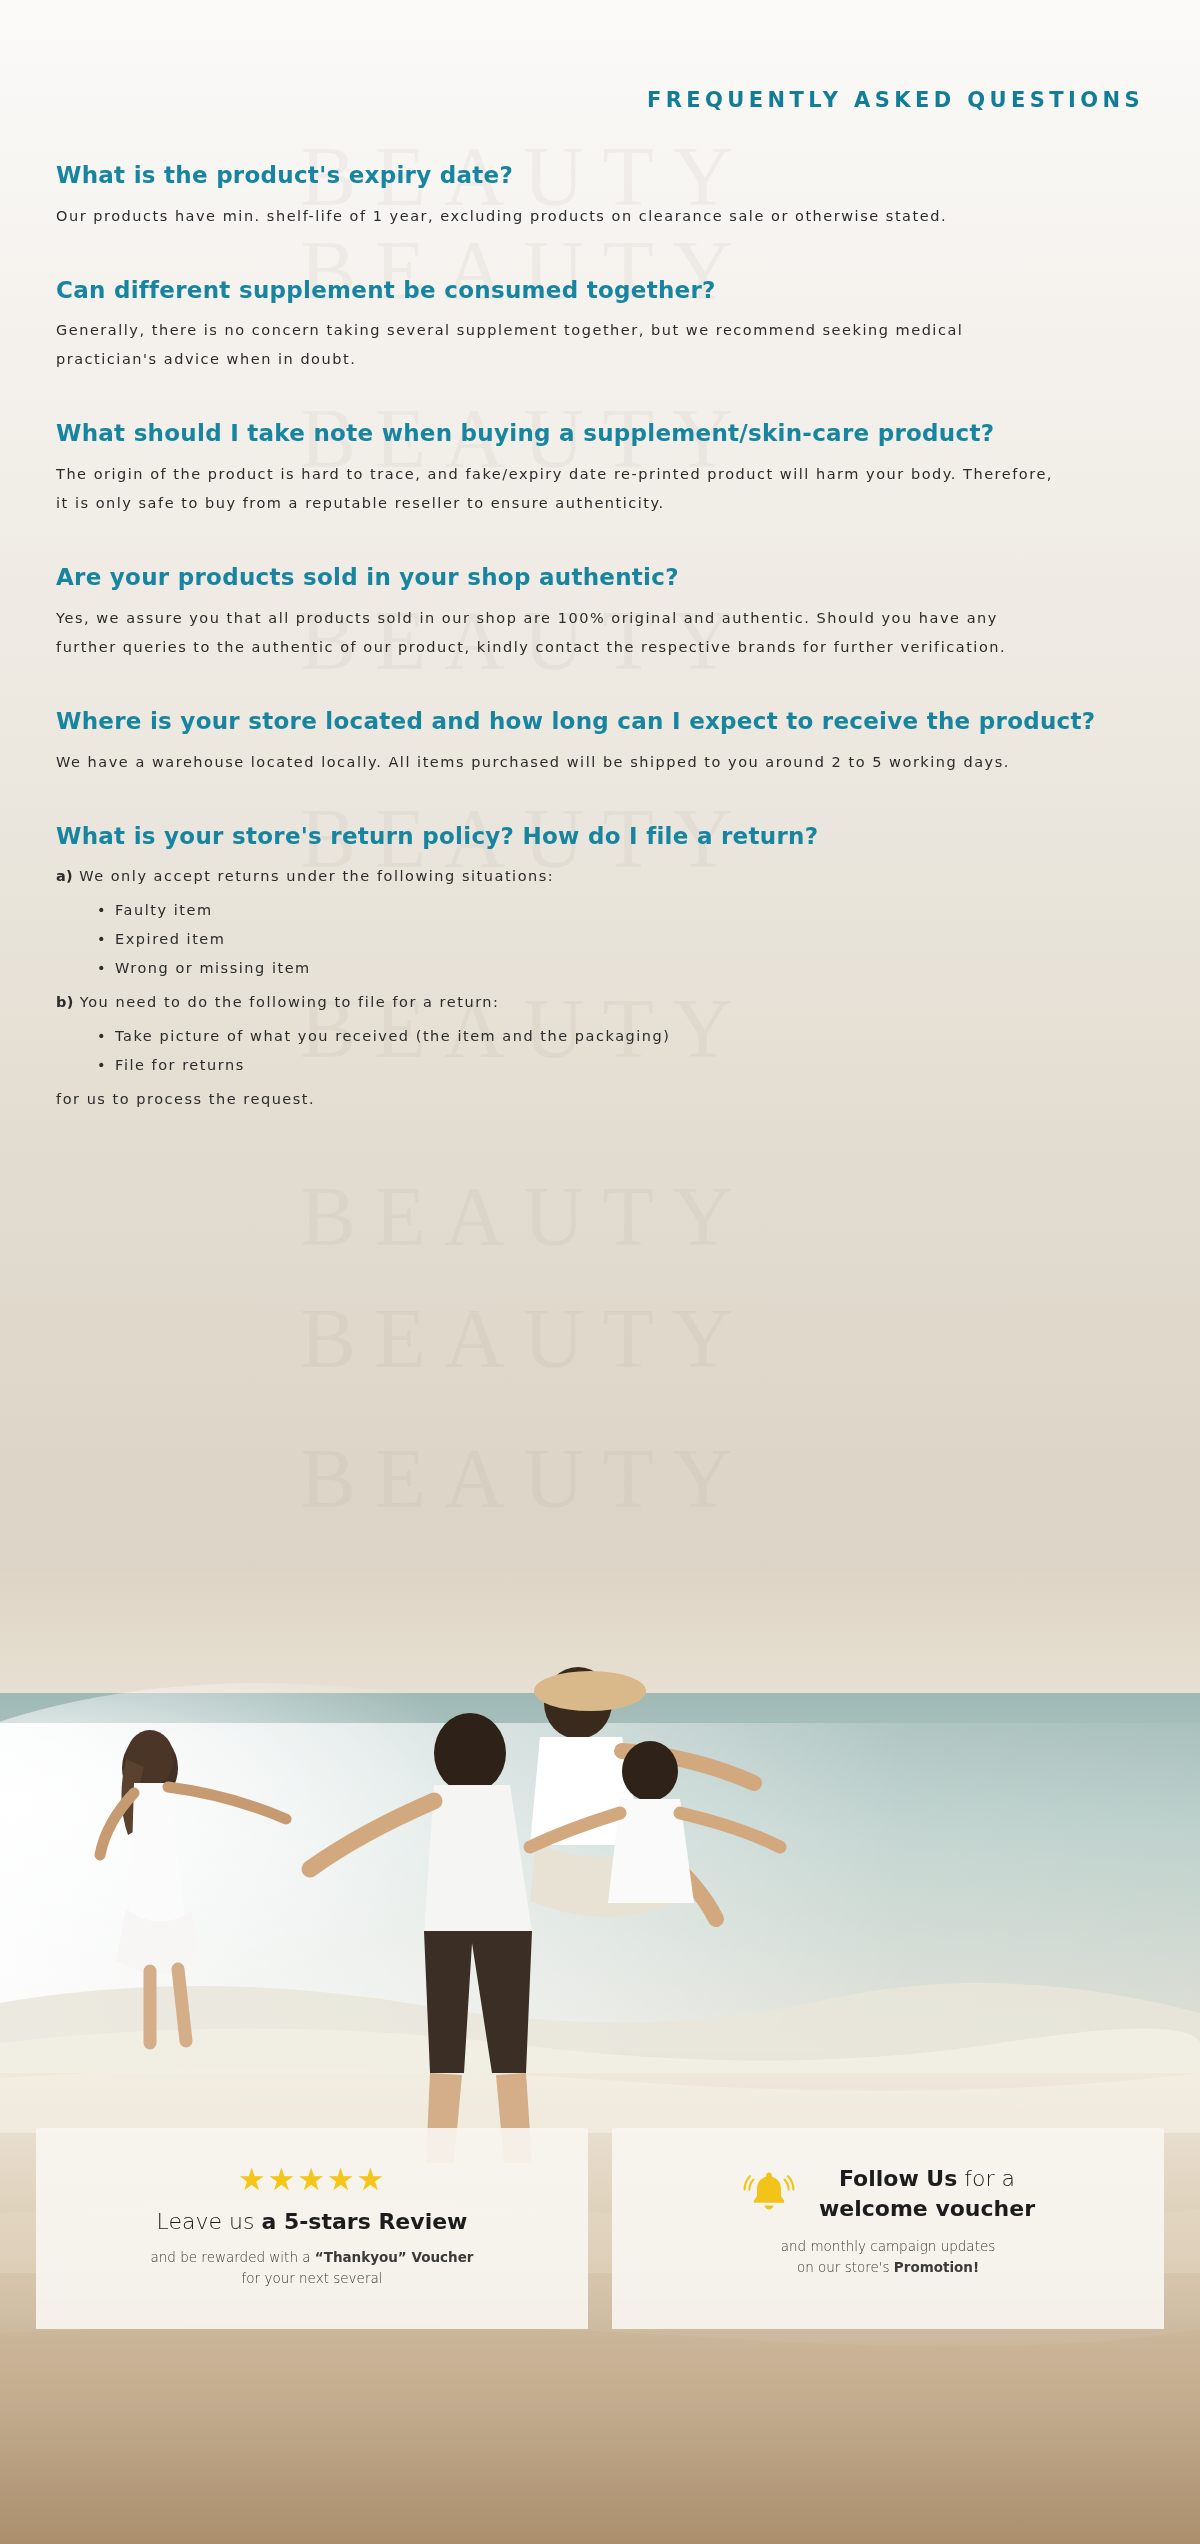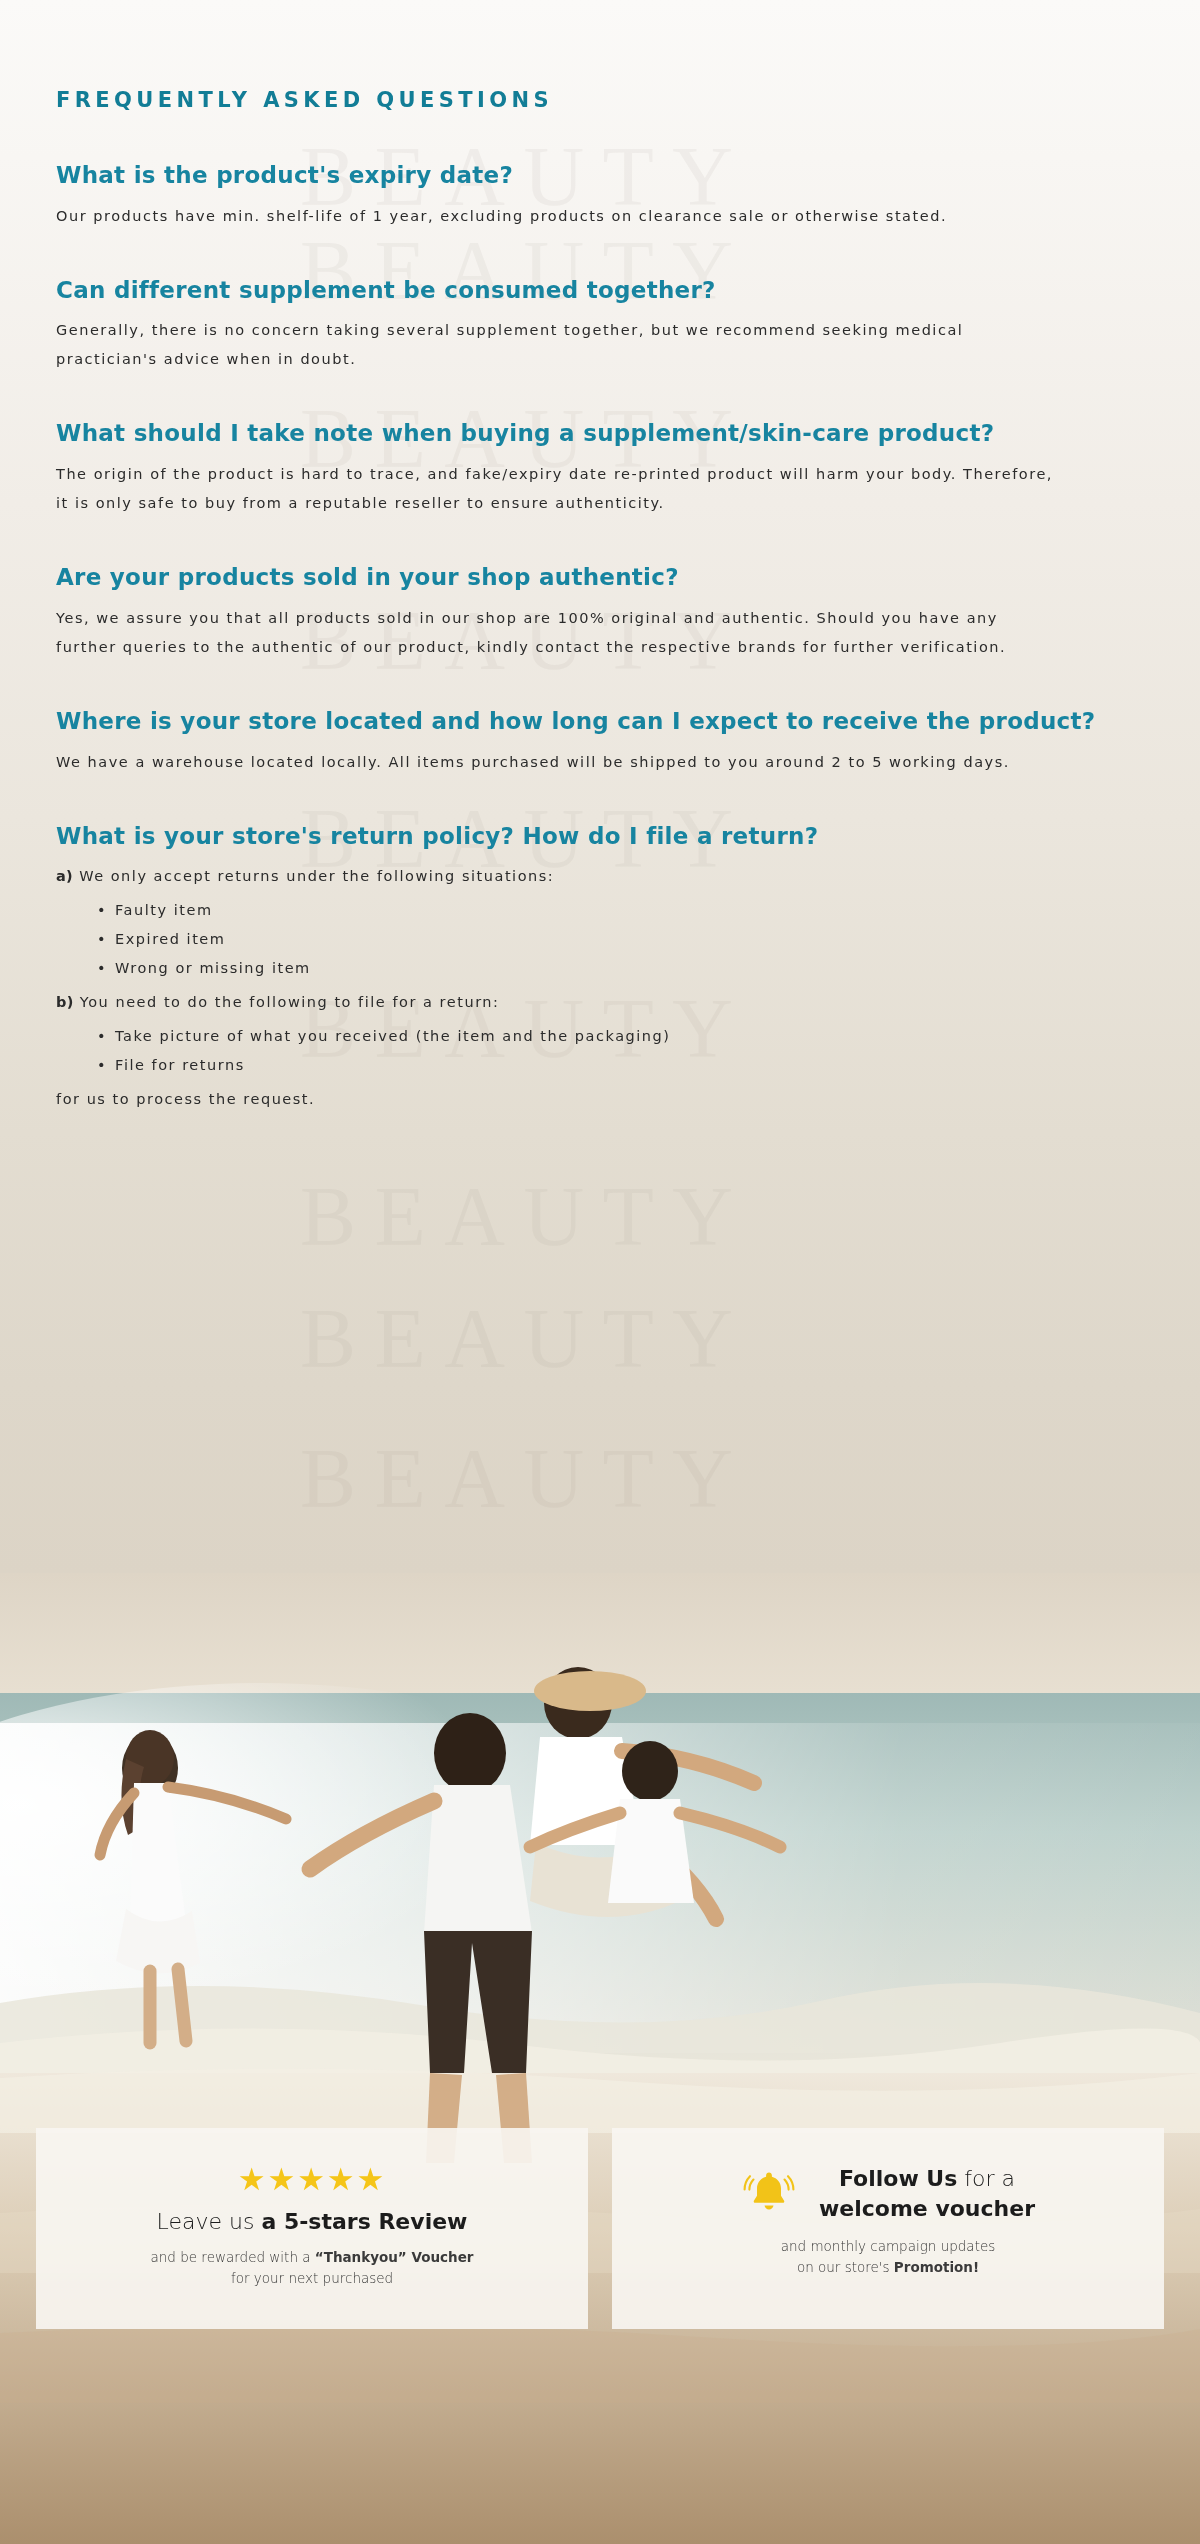--- a/index.html
+++ b/index.html
@@ -57,21 +57,21 @@
   .wm8 { top:1290px; left:300px; font-size:84px; }
   .wm9 { top:1430px; left:300px; font-size:84px; }
 
   .faq-inner {
     position:relative;
     z-index:2;
     padding:0 56px;
   }
 
   .faq-title {
-    text-align:left;
+    text-align:right;
     color:#127d96;
     font-size:21px;
     font-weight:700;
     letter-spacing:0.21em;
     padding-top:88px;
   }
 
   .faq-block { margin-top:44px; }
   .faq-block.first { margin-top:48px; }
 
@@ -338,21 +338,21 @@
 
   <div class="cards">
 
     <div class="card">
       <div class="stars">★★★★★</div>
       <div class="card-head">
         <span>Leave us </span><b>a 5-stars Review</b>
       </div>
       <div class="card-sub">
         <span>and be rewarded with a </span><b>“Thankyou” Voucher</b><br>
-        <span>for your next purchased</span>
+        <span>for your next several</span>
       </div>
     </div>
 
     <div class="card">
       <div class="bell-row">
         <span class="bell-icon">
           <svg width="56" height="56" viewBox="0 0 56 56" aria-hidden="true">
             <g fill="#f2c318">
               <path d="M28 8.5c-1.6 0-2.9 1.3-2.9 2.9v1.3c-5.2 1.3-9.1 6-9.1 11.6v7.4l-3.1 5.1c-.5.9.1 2 1.2 2h27.8c1.1 0 1.7-1.1 1.2-2l-3.1-5.1v-7.4c0-5.6-3.9-10.3-9.1-11.6v-1.3c0-1.6-1.3-2.9-2.9-2.9z"></path>
               <path d="M23.5 41.5c.3 2.3 2.2 4 4.5 4s4.2-1.7 4.5-4z"></path>

